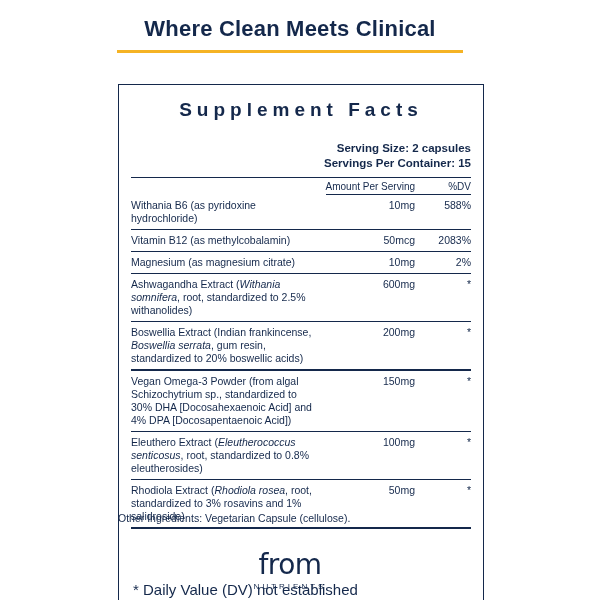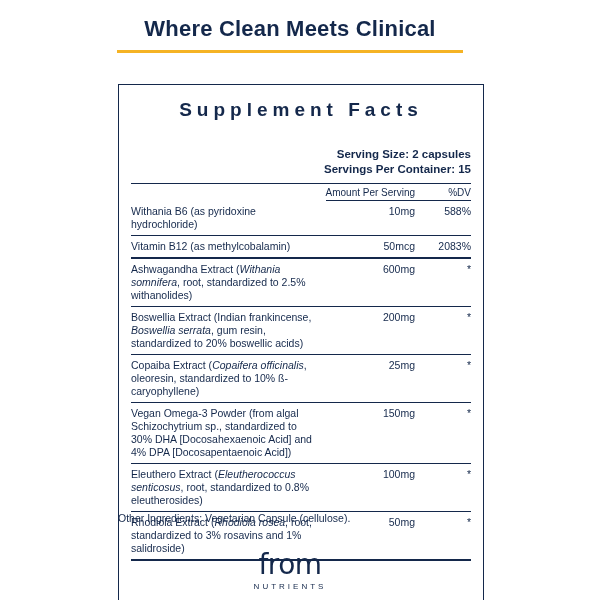--- a/index.html
+++ b/index.html
@@ -47,21 +47,21 @@
     box-sizing: border-box;
     background: #fff;
     padding: 10px 12px 8px 12px;
   }
   .sf-title {
     font-size: 19px;
     font-weight: bold;
     letter-spacing: 5px;
     color: #14284b;
     text-align: center;
-    margin: 4px 0 26px 0;
+    margin: 4px 0 20px 0;
   }
   .serving-line {
     font-size: 11.5px;
     font-weight: bold;
     color: #14284b;
     line-height: 15px;
     padding-left: 2px;
     text-align: right;
   }
   .rule-thin {
@@ -188,20 +188,25 @@
           <tr>
             <td class="c-name"><span>Vitamin B12 (as methylcobalamin)</span></td>
             <td class="c-amt">50mcg</td>
             <td class="c-dv">2083%</td>
           </tr>
           <tr class="sep">
             <td colspan="3">
               <div class="sep-line"></div>
             </td>
           </tr>
+          <tr>
+            <td class="c-name"><span>Magnesium (as magnesium citrate)</span></td>
+            <td class="c-amt">10mg</td>
+            <td class="c-dv">2%</td>
+          </tr>
           <tr class="sep">
             <td colspan="3">
               <div class="sep-line"></div>
             </td>
           </tr>
           <tr>
             <td class="c-name"><span>Ashwagandha Extract (</span><span class="italic">Withania somnifera</span><span>, root, standardized to 2.5% withanolides)</span></td>
             <td class="c-amt">600mg</td>
             <td class="c-dv">*</td>
           </tr>
@@ -212,25 +217,20 @@
           </tr>
           <tr>
             <td class="c-name"><span>Boswellia Extract (Indian frankincense, </span><span class="italic">Boswellia serrata</span><span>, gum resin, standardized to 20% boswellic acids)</span></td>
             <td class="c-amt">200mg</td>
             <td class="c-dv">*</td>
           </tr>
           <tr class="sep">
             <td colspan="3">
               <div class="sep-line"></div>
             </td>
-          </tr>
-          <tr>
-            <td class="c-name"><span>Copaiba Extract (</span><span class="italic">Copaifera officinalis</span><span>, oleoresin, standardized to 10% ß-caryophyllene)</span></td>
-            <td class="c-amt">25mg</td>
-            <td class="c-dv">*</td>
           </tr>
           <tr class="sep">
             <td colspan="3">
               <div class="sep-line"></div>
             </td>
           </tr>
           <tr>
             <td class="c-name"><span>Vegan Omega-3 Powder (from algal Schizochytrium sp., standardized to 30% DHA [Docosahexaenoic Acid] and 4% DPA [Docosapentaenoic Acid])</span></td>
             <td class="c-amt">150mg</td>
             <td class="c-dv">*</td>

